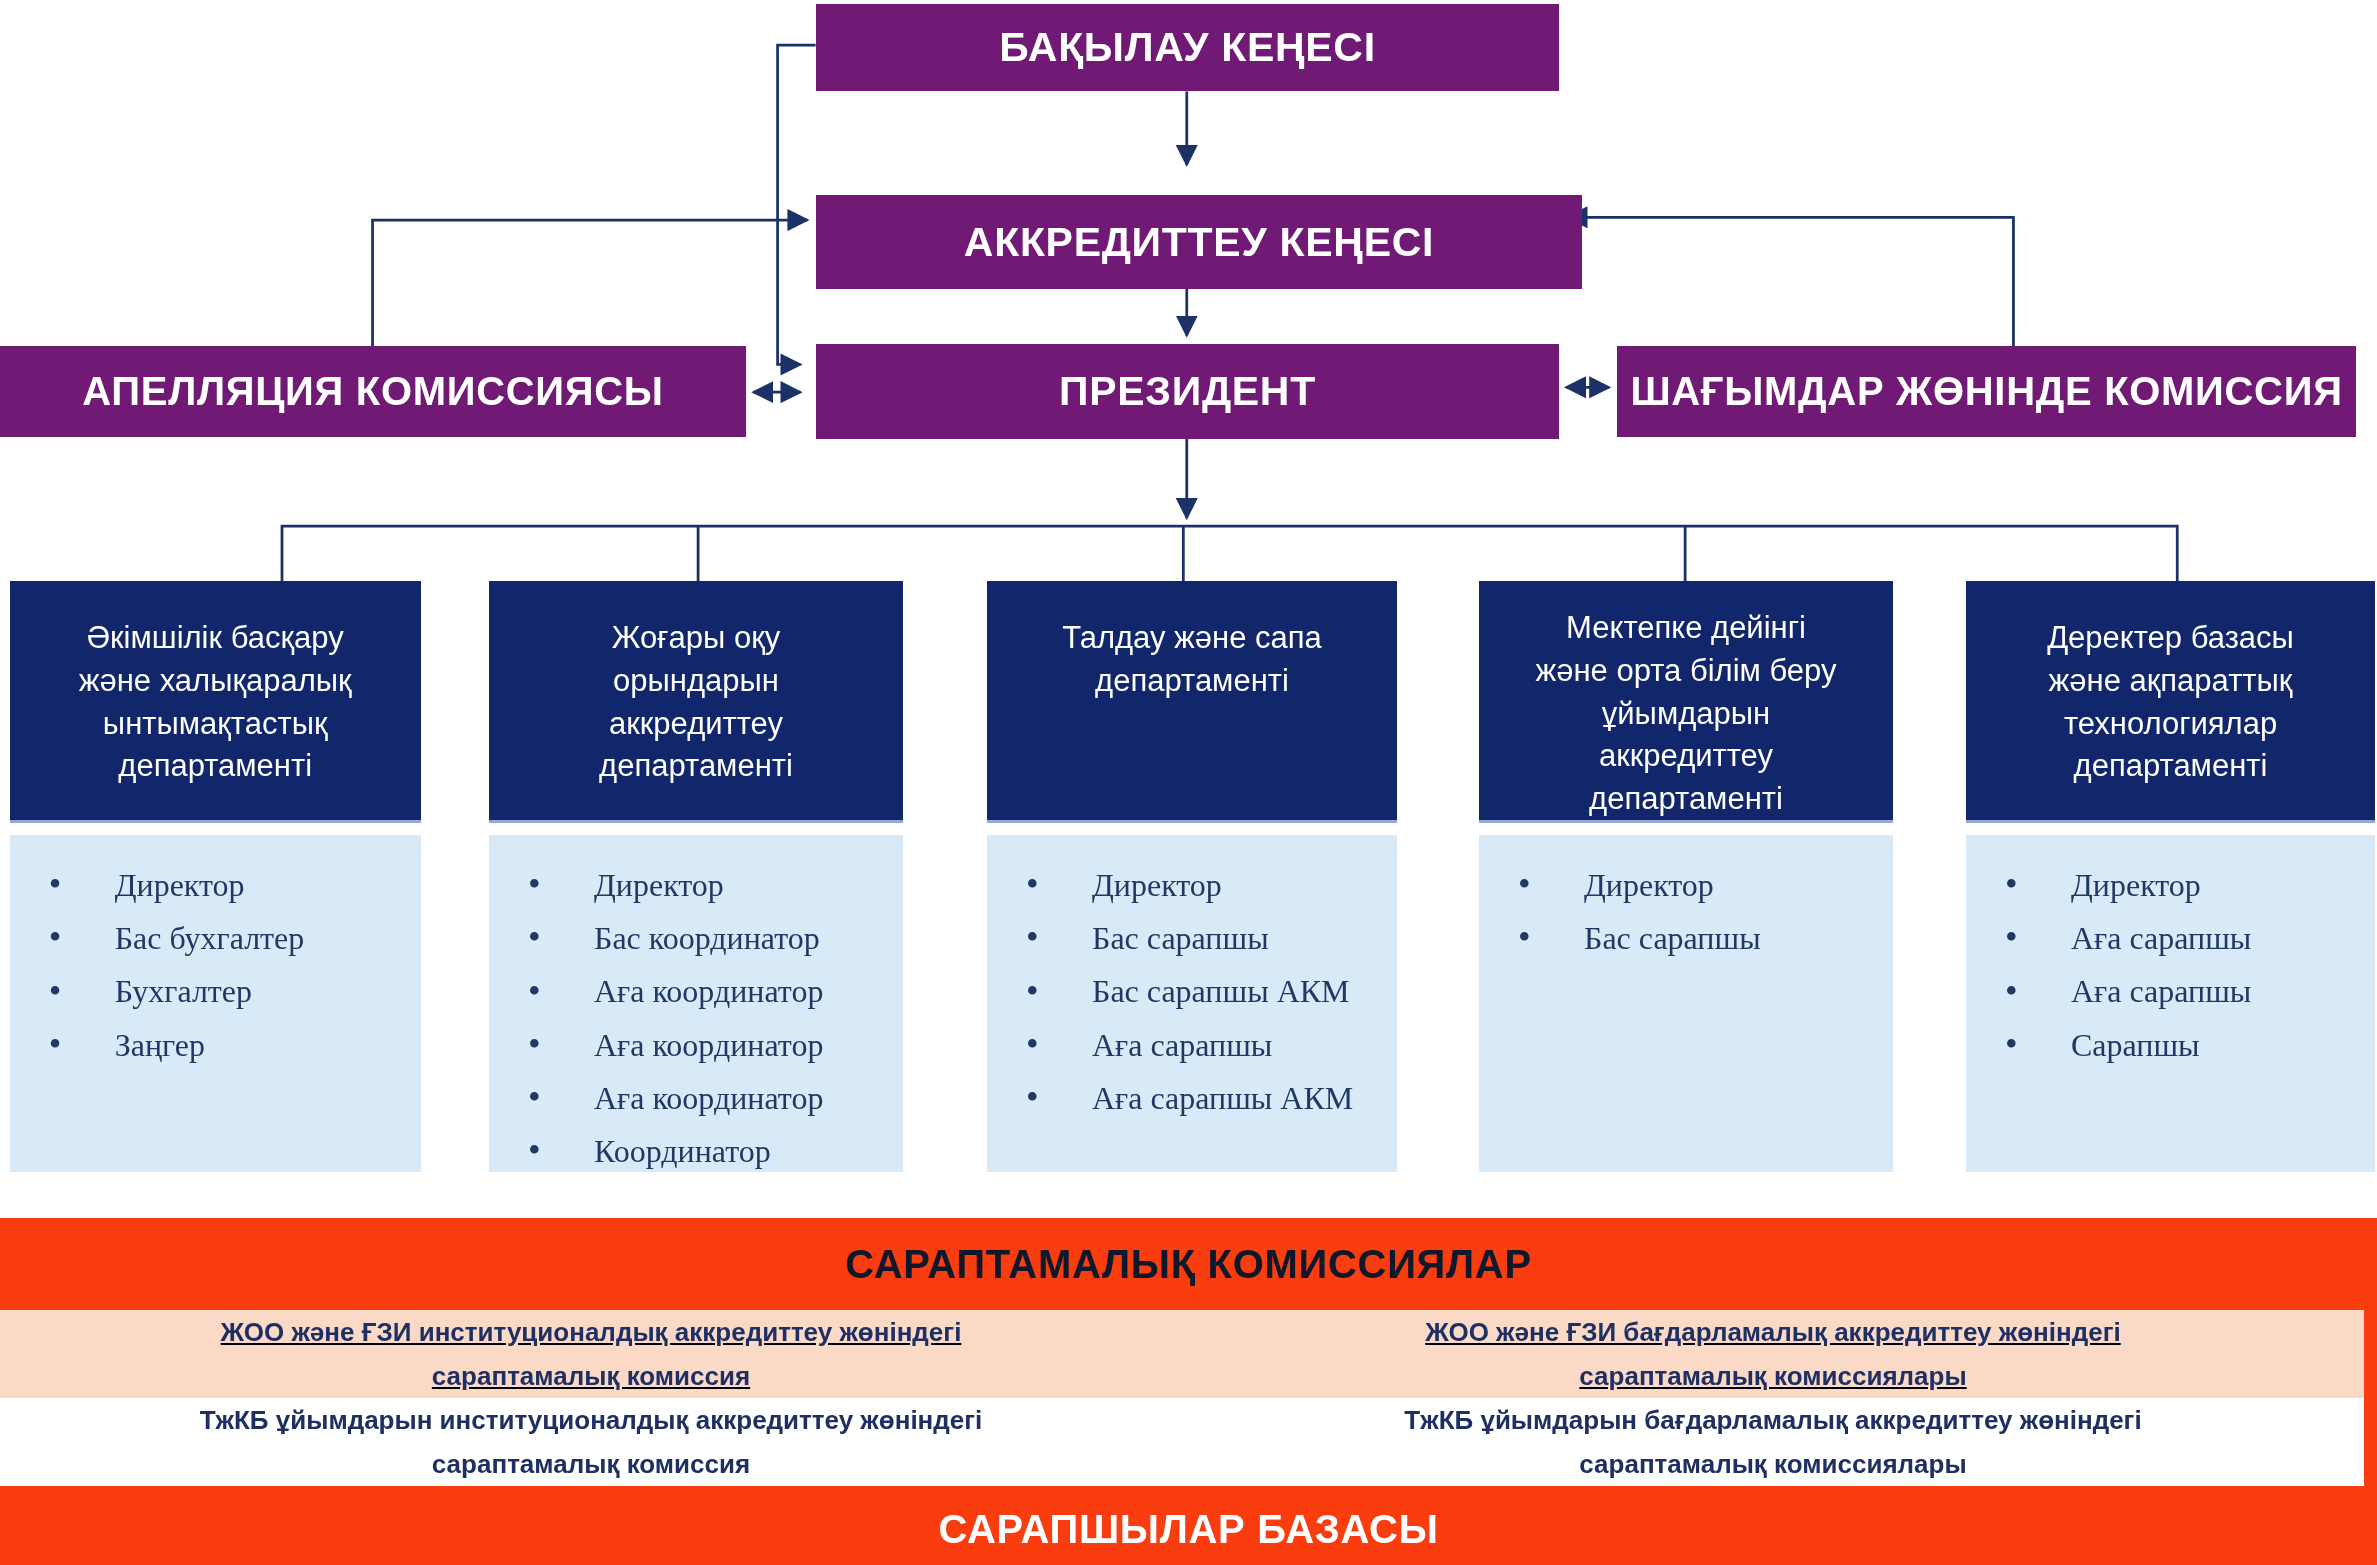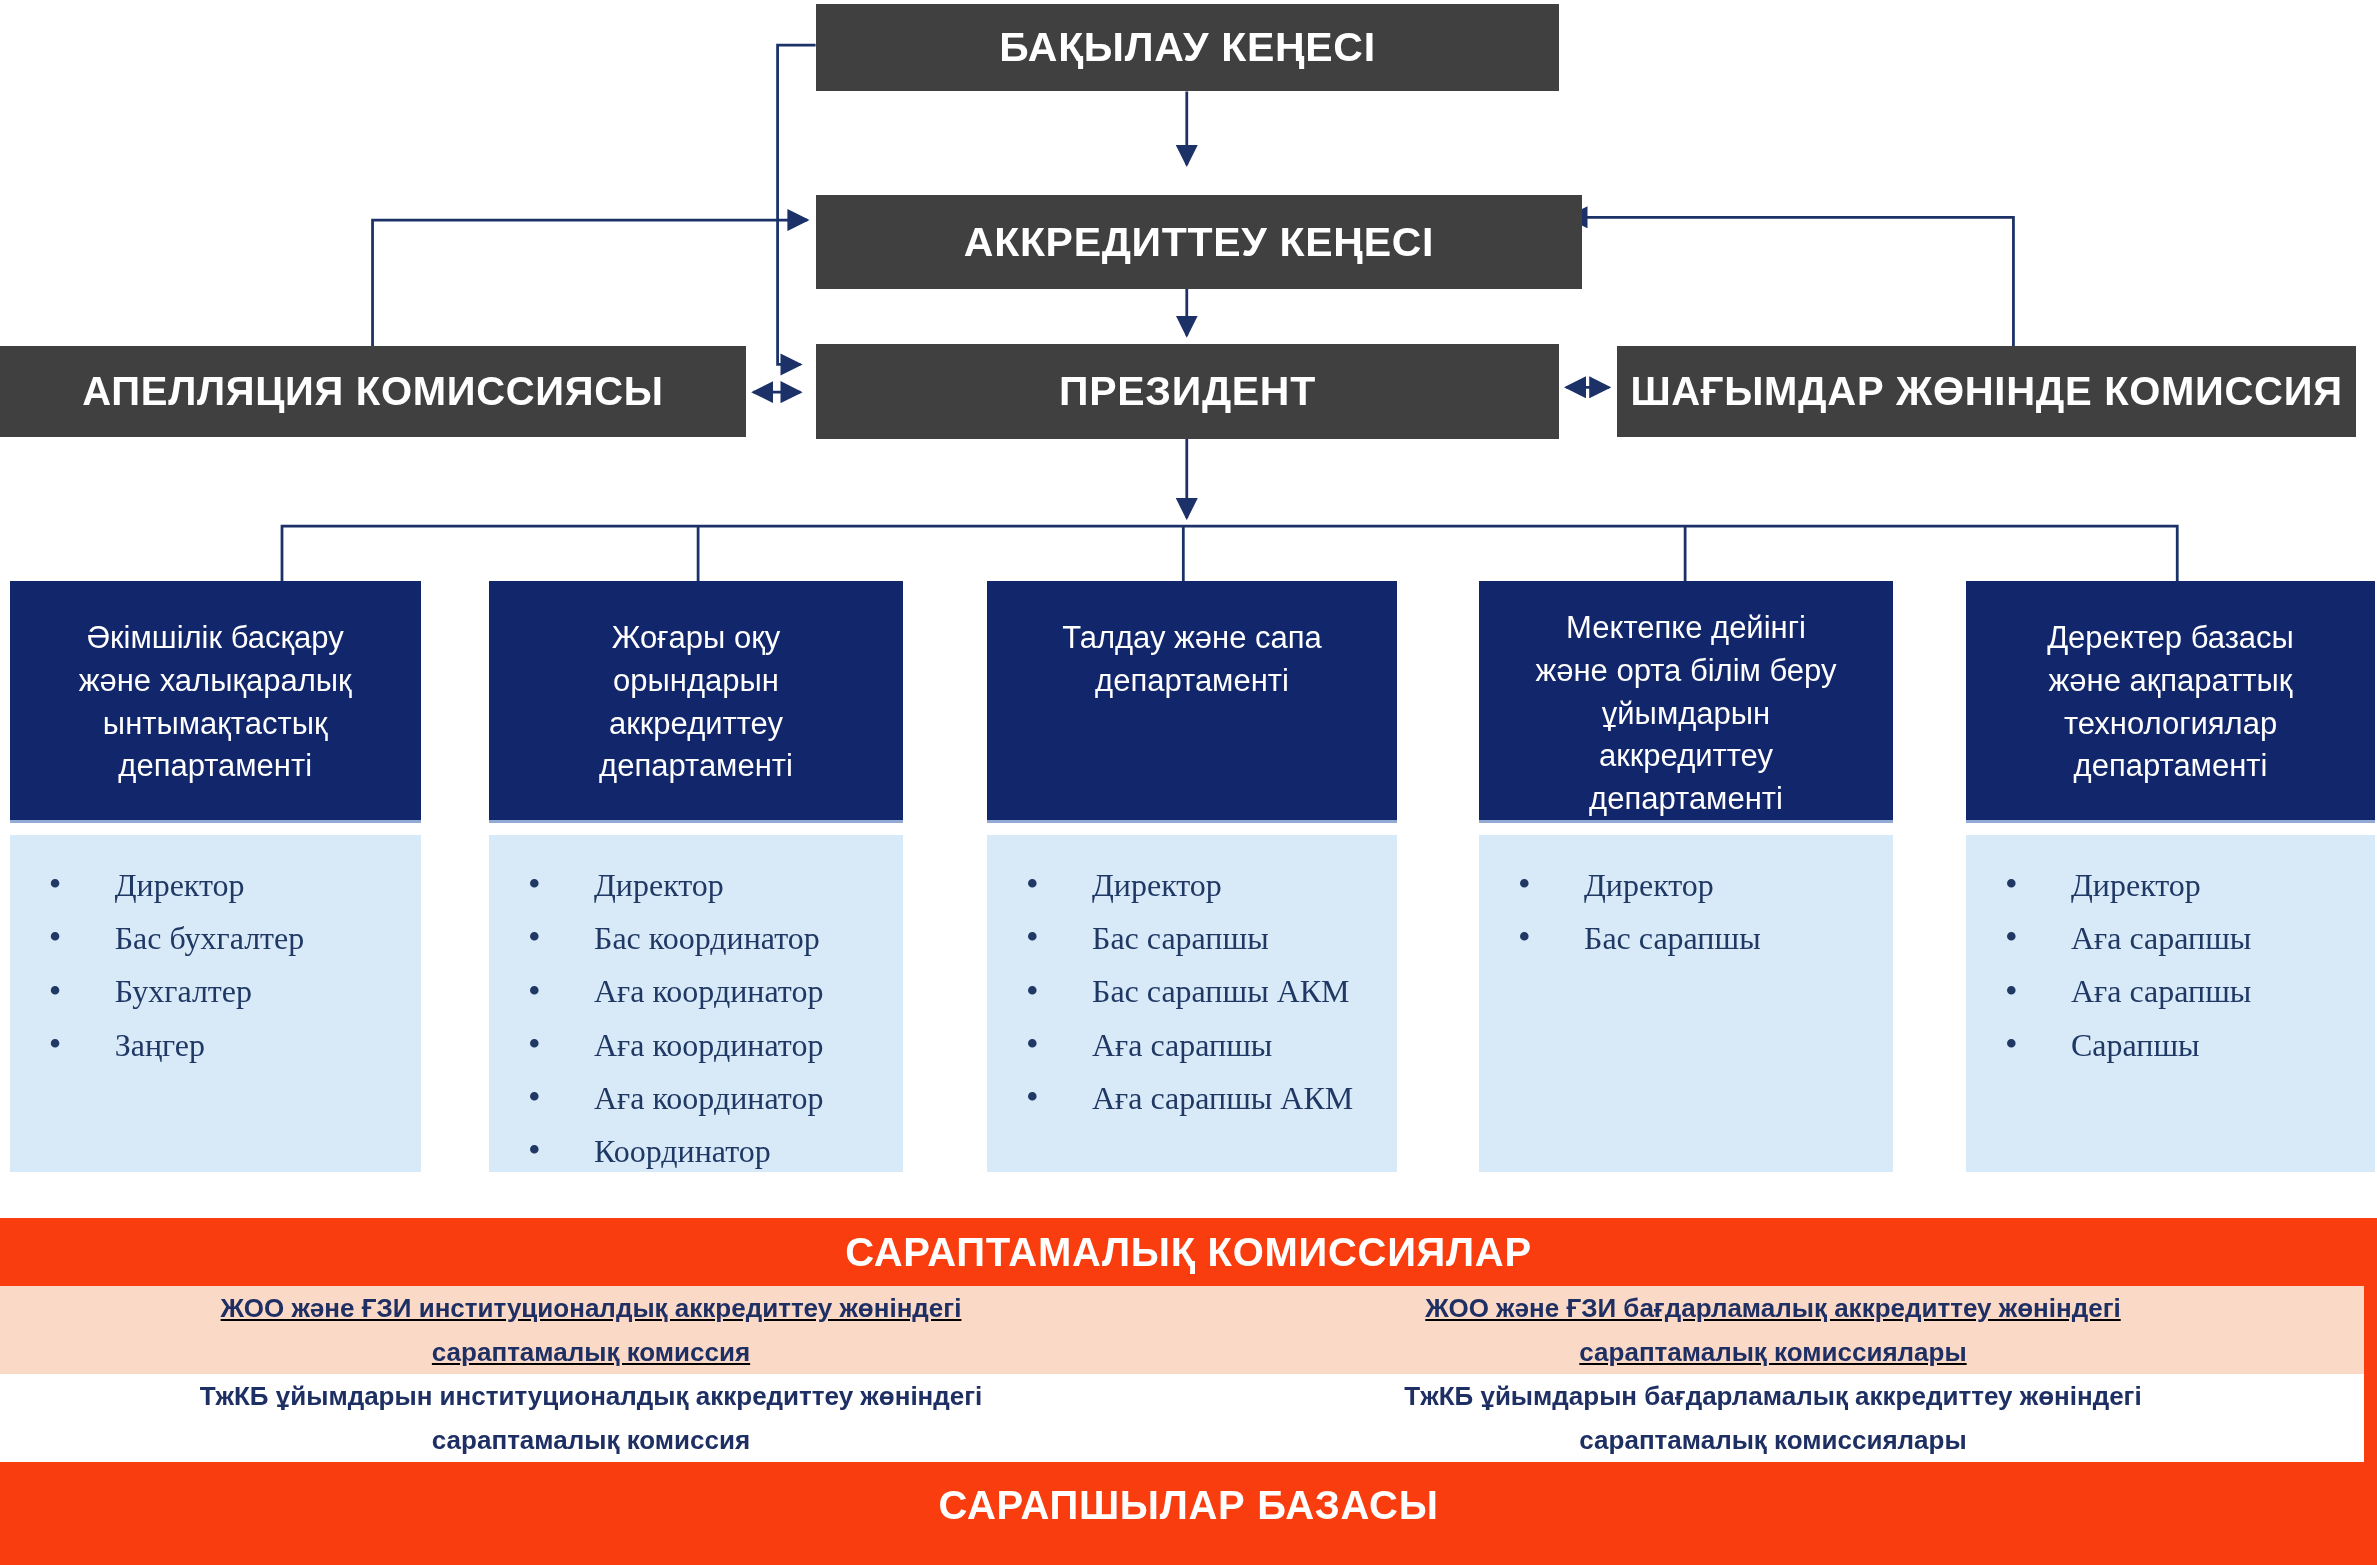--- a/index.html
+++ b/index.html
@@ -1,21 +1,21 @@
 <!DOCTYPE html>
 <html style="font-size:11px"><head>
 <meta charset="utf-8">
 <style>
   html,body{margin:0;padding:0;background:#ffffff;}
   #canvas{position:relative;width:2377px;height:1566px;background:#ffffff;overflow:hidden;
           font-family:"Liberation Sans","DejaVu Sans",sans-serif;}
   
   #wires{position:absolute;left:0;top:0;width:2377px;height:1566px;z-index:1;}
   
-  .obox{position:absolute;background:#404040;color:#ffffff;display:flex;align-items:center;justify-content:center;
+  .obox{position:absolute;background:#701a75;color:#ffffff;display:flex;align-items:center;justify-content:center;
         font-weight:bold;font-size:41px;letter-spacing:0.7px;text-align:center;z-index:2;}
   #box-supervisory{left:816px;top:4.1px;width:743px;height:87px;}
   #box-accreditation{left:816px;top:171px;width:766px;height:94px;margin-top:24px;}
   #box-president{left:816px;top:344px;width:743px;height:95px;}
   #box-appeal{left:0px;top:346px;width:746px;height:91px;font-size:40px;}
   #box-complaints{left:1617px;top:346px;width:739px;height:91px;font-size:40px;}
   
   .dept{position:absolute;top:581px;height:239px;background:#11266B;color:#ffffff;z-index:2;
         display:flex;justify-content:center;border-bottom:3.5px solid #93A9D6;}
   .dept-title{margin-top:36px;font-size:31px;line-height:1.38;text-align:center;white-space:pre-line;}
@@ -23,22 +23,22 @@
   .staff{position:absolute;top:835px;height:337px;background:#D8E9F8;z-index:2;box-sizing:border-box;
          padding:33px 0 0 39px;}
   .staff ul{list-style:none;margin:0;padding:0;}
   .staff li{position:relative;padding-left:66px;margin-bottom:18px;
             font-family:"Liberation Serif","DejaVu Serif",serif;font-size:32px;color:#1F3864;line-height:1.1;}
   .staff li::before{content:"\2022";position:absolute;left:0;top:-2.8px;font-size:36px;color:#1F3864;}
   .c1{left:9.7px;width:411px;} .c2{left:489px;width:414px;} .c3{left:987px;width:410px;}
   .c4{left:1479px;width:414px;} .c5{left:1966px;width:409px;}
   
   #expert{position:absolute;left:0;top:1218px;width:2377px;height:348px;background:#F93D0E;z-index:2;}
-  #expert-header{height:68px;display:flex;align-items:center;justify-content:center;
-                 color:#ffffff;font-weight:bold;font-size:40px;letter-spacing:0.7px;}
+  #expert-header{height:92px;display:flex;align-items:center;justify-content:center;
+                 color:#0f172a;font-weight:bold;font-size:40px;letter-spacing:0.7px;}
   .erow{width:2364px;height:88px;display:flex;}
   .erow.pink{background:#FBD9C7;text-decoration:underline;}
   .erow.white{background:#ffffff;}
   .ecell{width:50%;display:flex;align-items:center;justify-content:center;text-align:center;
          color:#1E2F63;font-weight:bold;font-size:26px;line-height:1.7;white-space:pre-line;}
   #expert-footer{height:86px;display:flex;align-items:center;justify-content:center;
                  color:#ffffff;font-weight:bold;font-size:40px;letter-spacing:0.7px;}
 </style>
 </head>
 <body>

